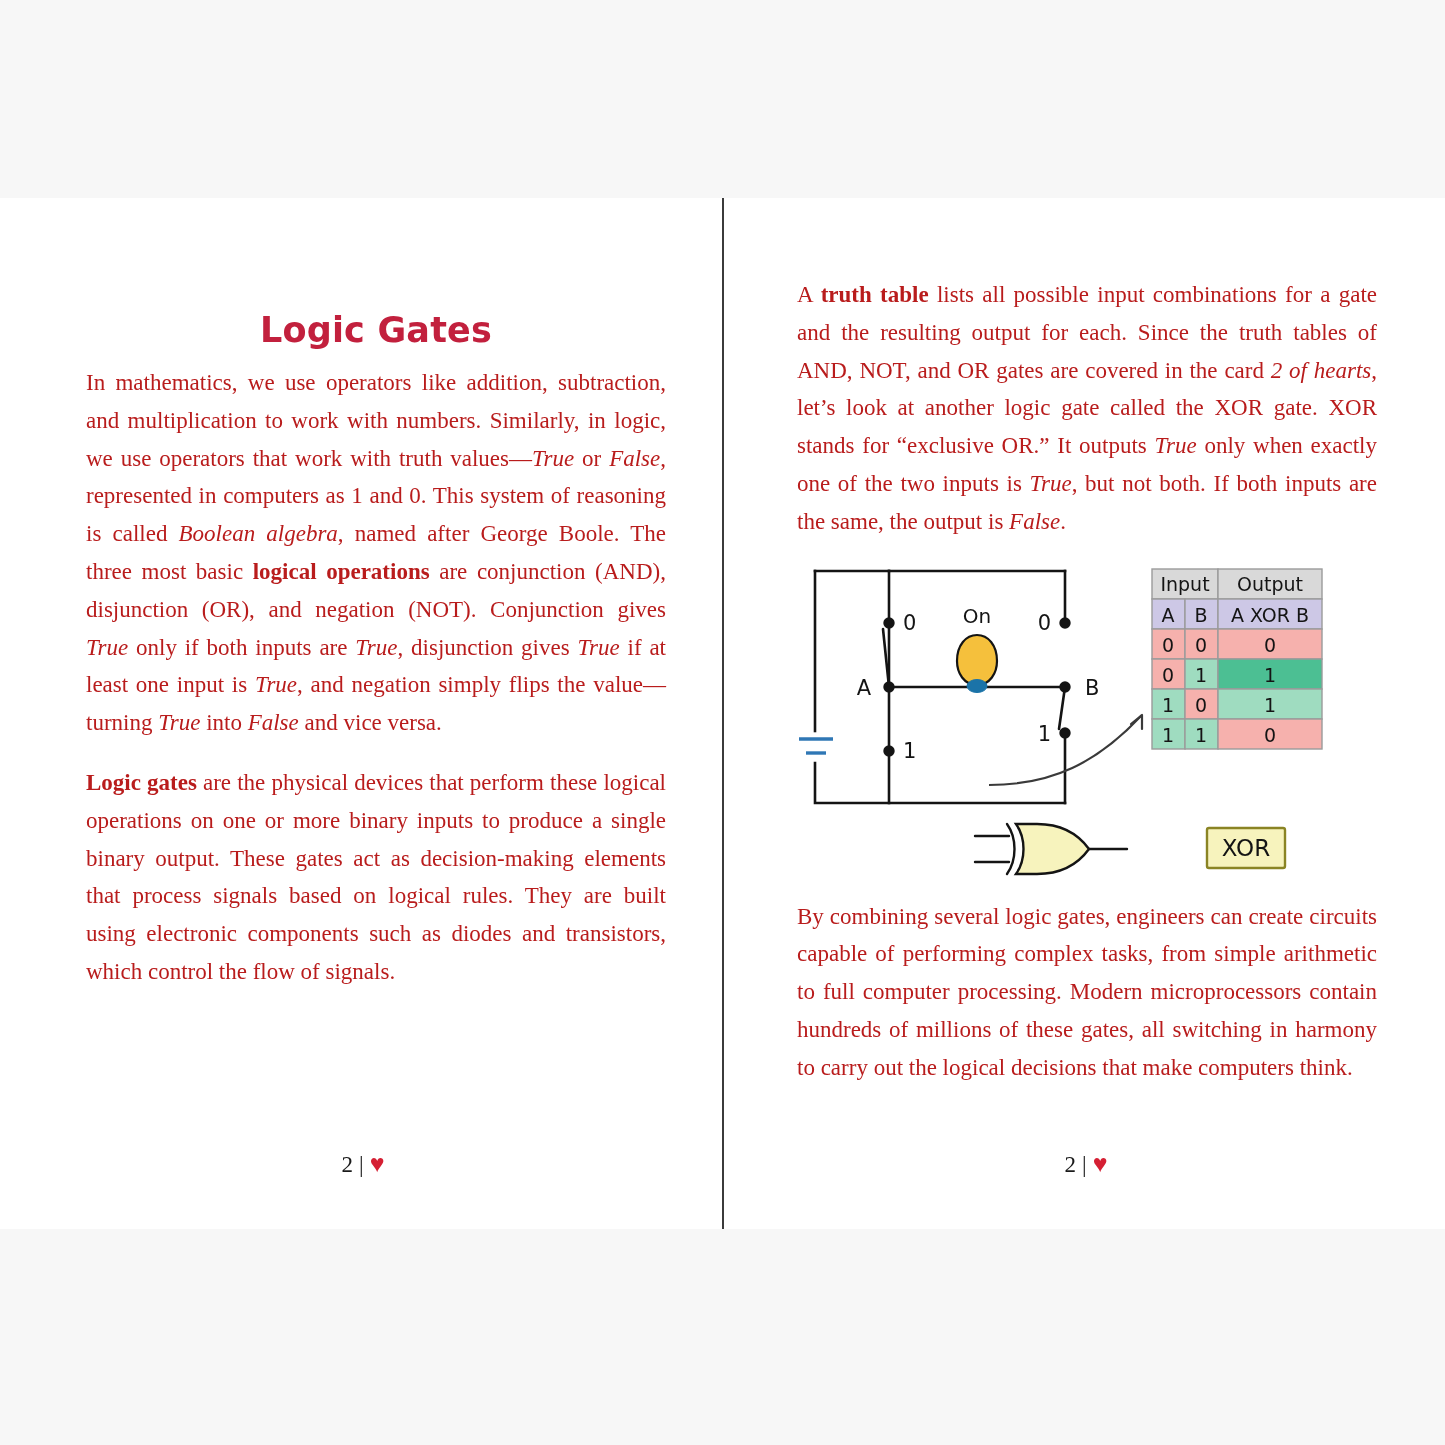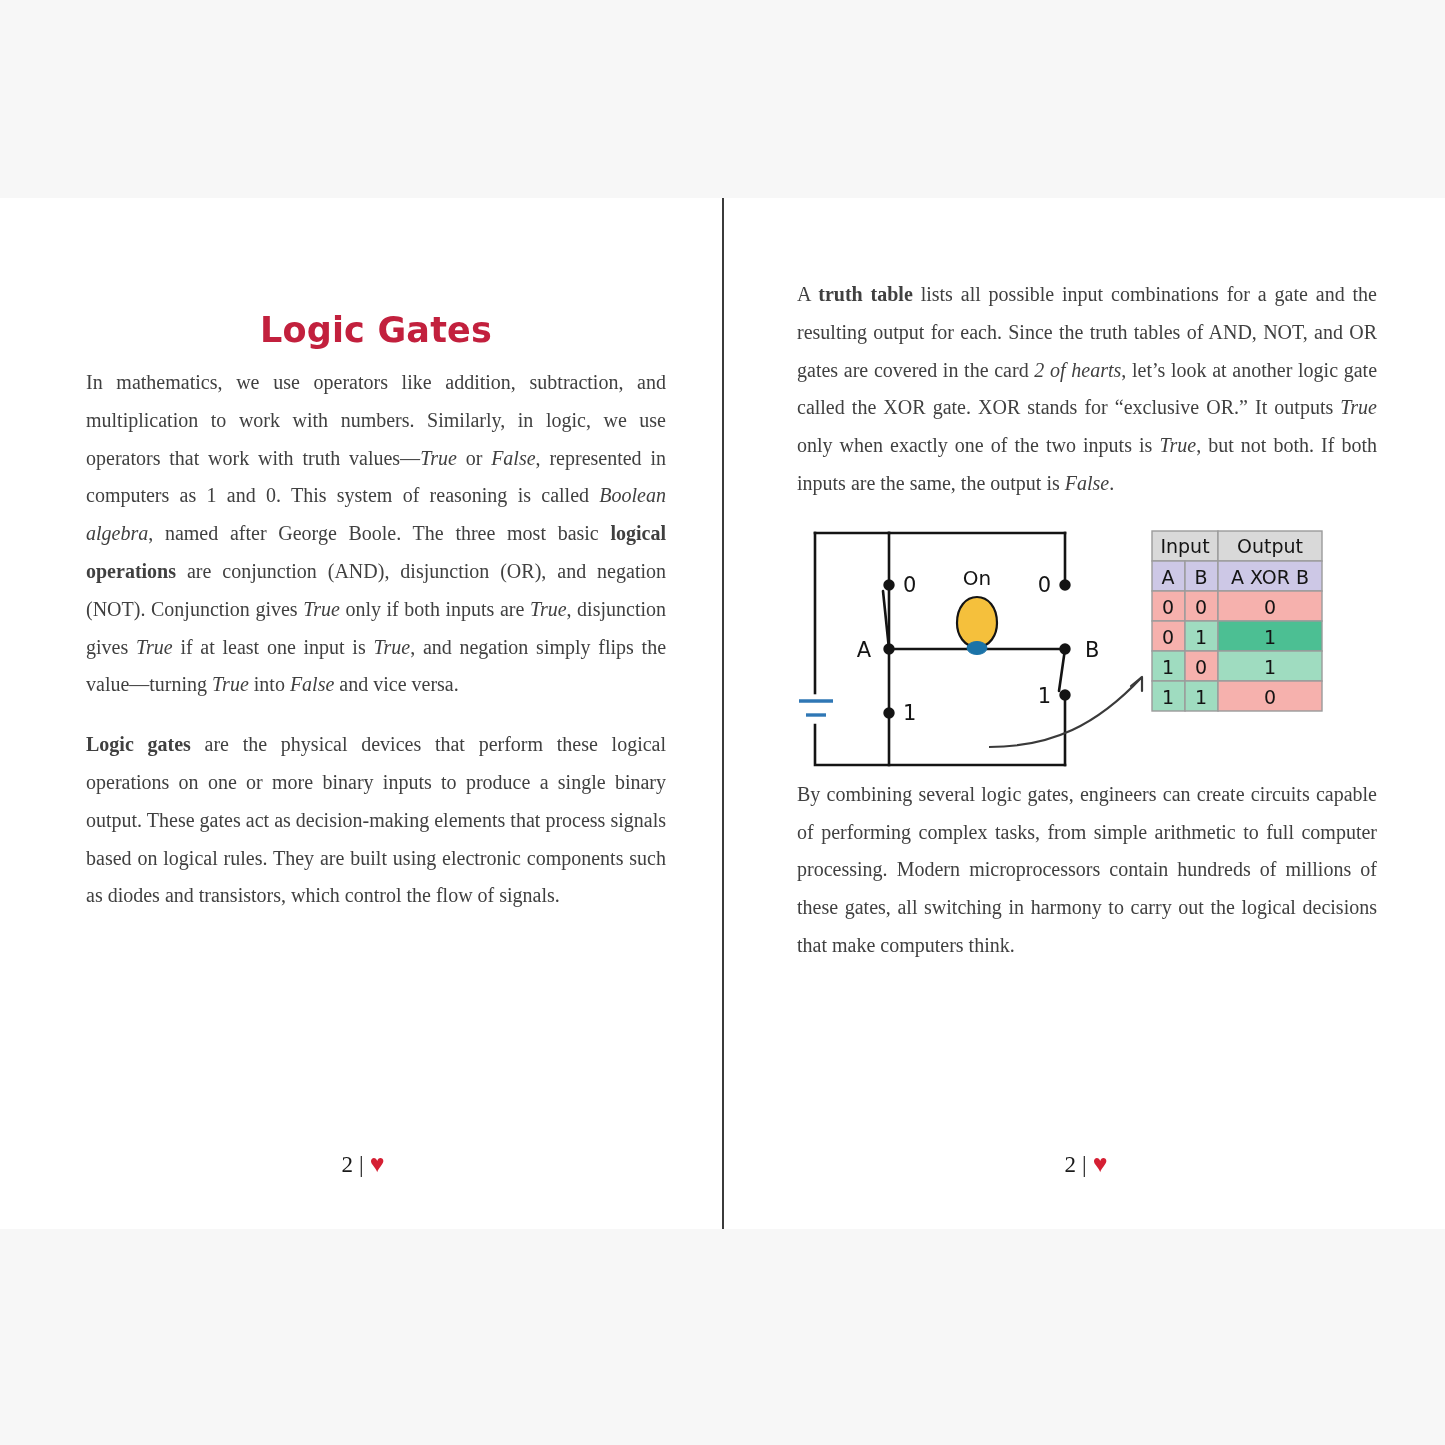--- a/index.html
+++ b/index.html
@@ -46,23 +46,23 @@
     font-weight: 600;
     color: #c2203d;
     text-align: center;
     letter-spacing: 0.2px;
     margin: 0;
     padding-top: 112px;
     padding-bottom: 14px;
   }
   p.body-text {
     font-family: "Liberation Serif", "DejaVu Serif", serif;
-    font-size: 20px;
+    font-size: 23px;
     line-height: 37.8px;
-    color: #404040;
+    color: #b91c1c;
     text-align: justify;
     text-justify: inter-word;
     margin: 0 0 22px 0;
     hyphens: manual;
   }
   p.body-text.first { margin-top: 0; }
   p.body-text b { font-weight: bold; }
   p.body-text i { font-style: italic; }
 
   .right-top-pad { height: 78px; }
@@ -220,20 +220,35 @@
           <text x="404" y="149" font-size="19" text-anchor="middle">0</text>
           <text x="473" y="149" font-size="19" text-anchor="middle">1</text>
 
           <text x="371" y="179" font-size="19" text-anchor="middle">1</text>
           <text x="404" y="179" font-size="19" text-anchor="middle">1</text>
           <text x="473" y="179" font-size="19" text-anchor="middle">0</text>
         </g>
       </svg>
     </div>
 
+    <div class="gate-row">
+      <svg width="580" height="70" viewBox="0 0 580 70">
+        <g stroke="#141414" stroke-width="2.4" fill="none" stroke-linecap="round">
+          <line x1="178" y1="22" x2="212" y2="22"></line>
+          <line x1="178" y1="48" x2="212" y2="48"></line>
+          <path d="M 210 10 C 220 24 220 46 210 60"></path>
+          <path d="M 219 10 C 229 24 229 46 219 60 L 240 60 C 268 60 284 46 292 35 C 284 24 268 10 240 10 Z" fill="#f7f3bd"></path>
+          <line x1="292" y1="35" x2="330" y2="35"></line>
+        </g>
+        <g>
+          <rect x="410" y="14" width="78" height="40" rx="2" fill="#f7f3bd" stroke="#8a8424" stroke-width="2.4"></rect>
+          <text x="449" y="42" font-family="DejaVu Sans, sans-serif" font-size="23" fill="#141414" text-anchor="middle">XOR</text>
+        </g>
+      </svg>
+    </div>
 
     <p class="body-text" id="rp1"><span>By combining several logic gates, engineers can create circuits capable of performing complex tasks, from simple arithmetic to full computer processing. Modern microprocessors contain hundreds of millions of these gates, all switching in harmony to carry out the logical decisions that make computers think.</span></p>
   </div>
 
   <div class="foot-right">
     <div class="page-footer">
       <span>2</span><span class="sep">|</span><span class="suit">♥</span>
     </div>
   </div>
 </div>

